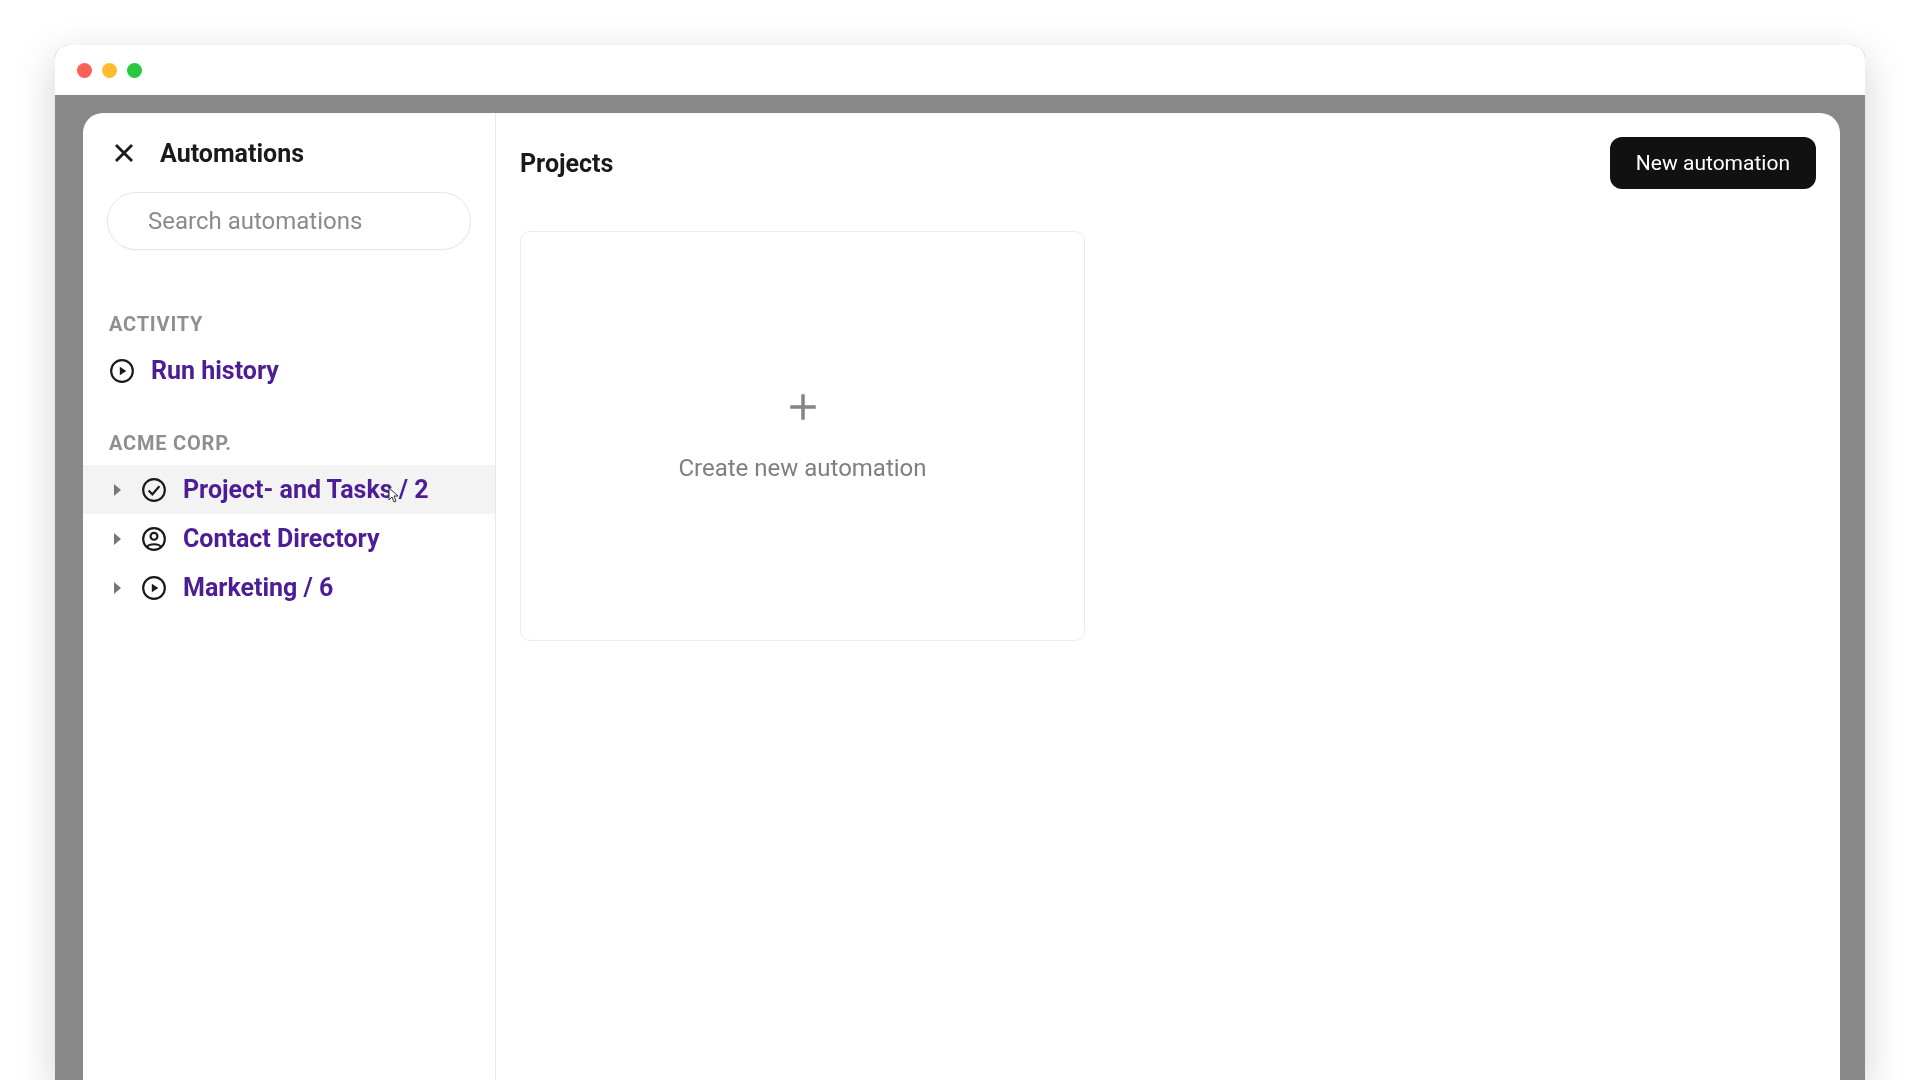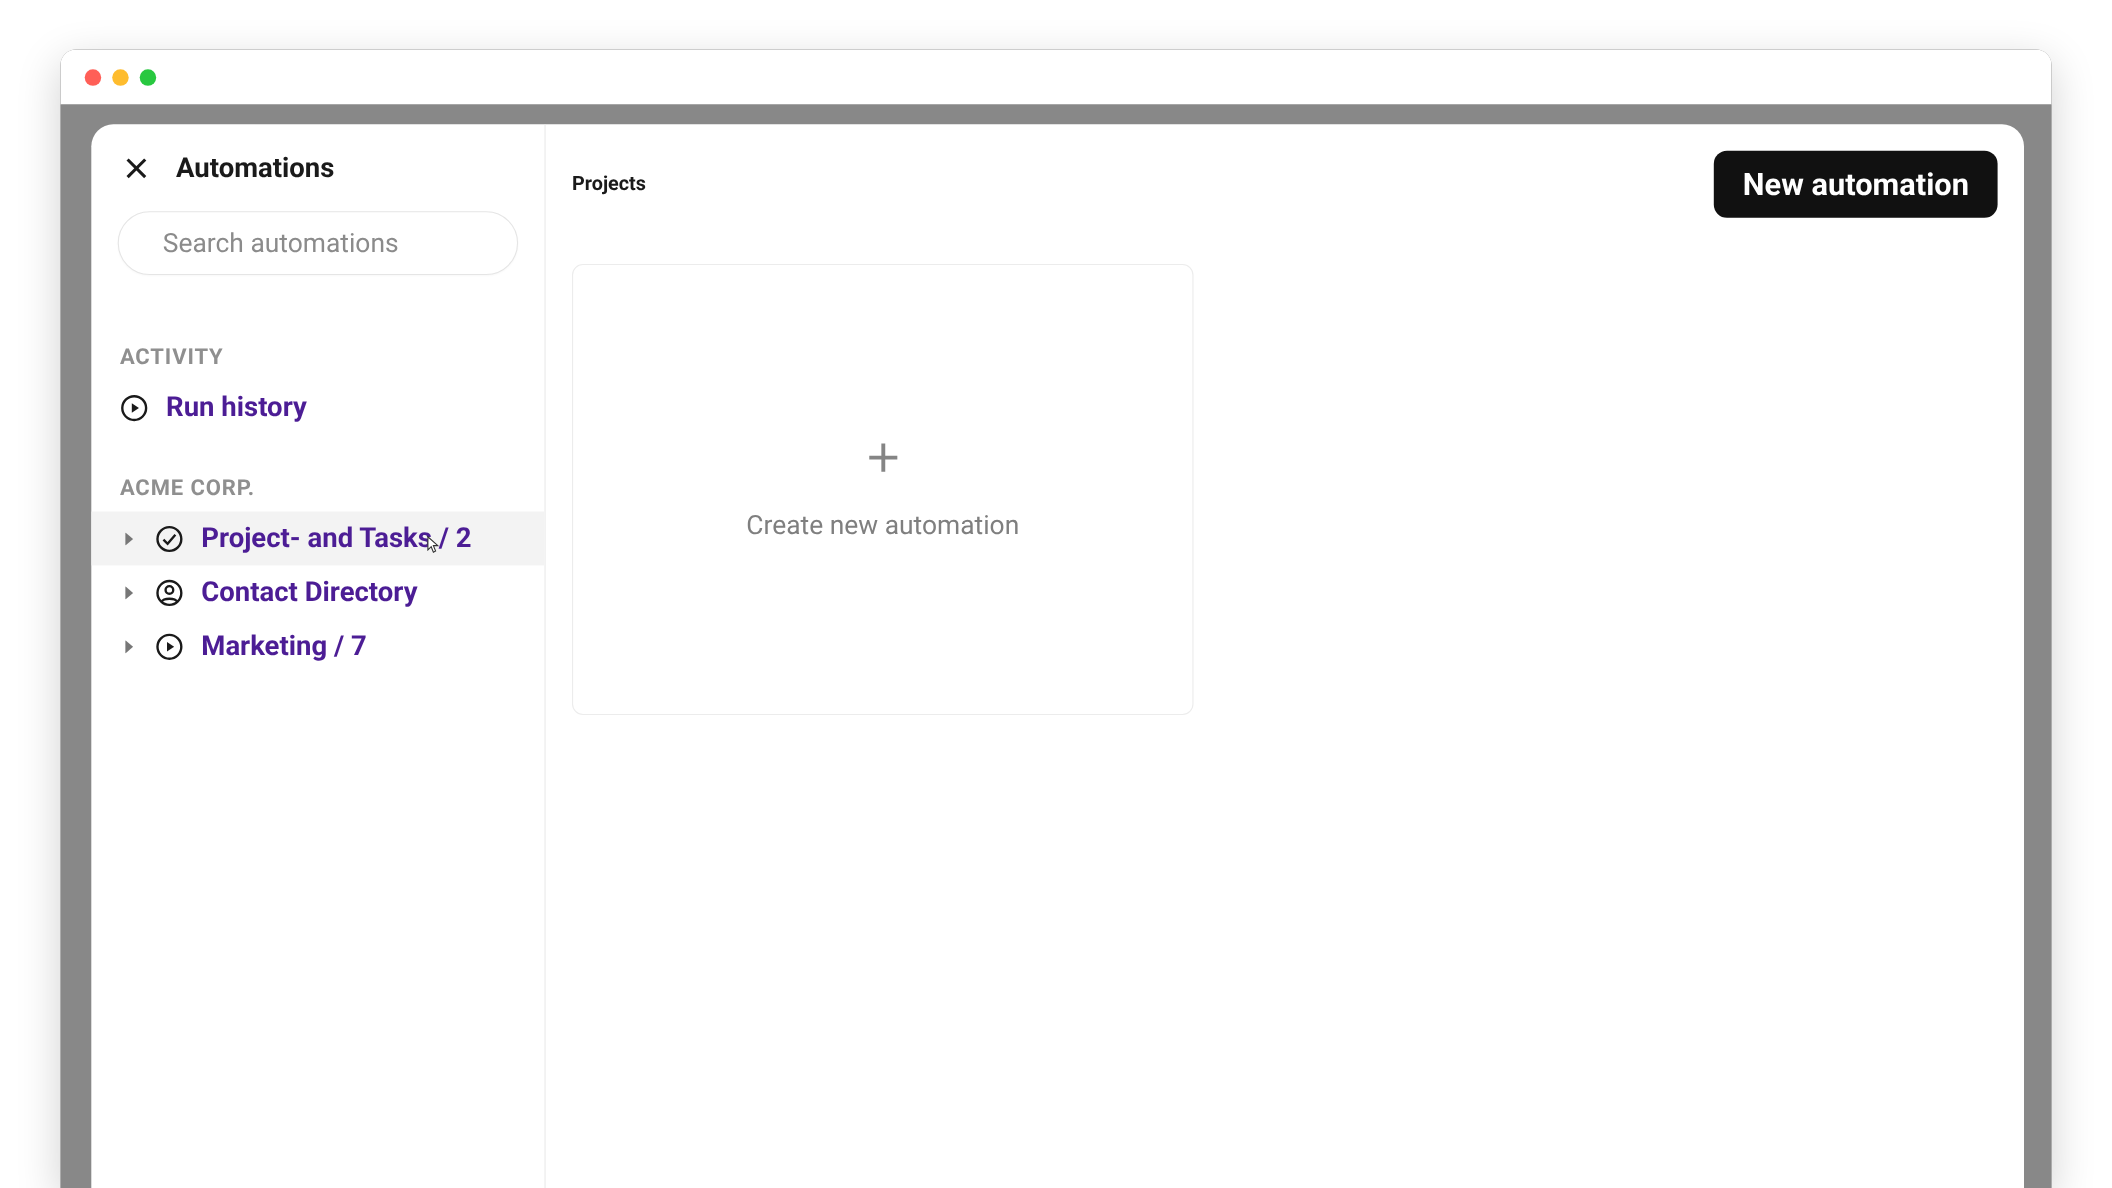--- a/index.html
+++ b/index.html
@@ -185,29 +185,29 @@
       display: flex;
       flex-direction: column;
     }
     .main-header {
       display: flex;
       align-items: center;
       justify-content: space-between;
       padding: 24px 24px 24px 24px;
     }
     .main-title {
-      font-size: 18px;
+      font-size: 25px;
       font-weight: 700;
       color: #1a1a1a;
     }
     .new-btn {
       background: #111111;
       color: #ffffff;
-      font-size: 28px;
-      font-weight: 700;
+      font-size: 21px;
+      font-weight: 400;
       border: none;
       border-radius: 12px;
       padding: 14px 26px;
       cursor: pointer;
     }
     .main-content {
       flex: 1;
       padding: 18px 24px;
     }
     .create-card {
@@ -325,21 +325,21 @@
             <svg viewBox="0 0 10 12">
                 <polygon points="2,0 9,6 2,12"></polygon>
               </svg>
           </div>
           <div class="nav-icon">
             <svg viewBox="0 0 24 24">
               <circle cx="12" cy="12" r="10"></circle>
               <polygon points="10,8 16,12 10,16" fill="#1a1a1a" stroke="none"></polygon>
             </svg>
           </div>
-          <div class="nav-label">Marketing / 7</div>
+          <div class="nav-label">Marketing / 6</div>
         </div>
 
       </div>
 
       <div class="main">
         <div class="main-header">
           <div class="main-title">Projects</div>
           <button class="new-btn">New automation</button>
         </div>
         <div class="main-content">

